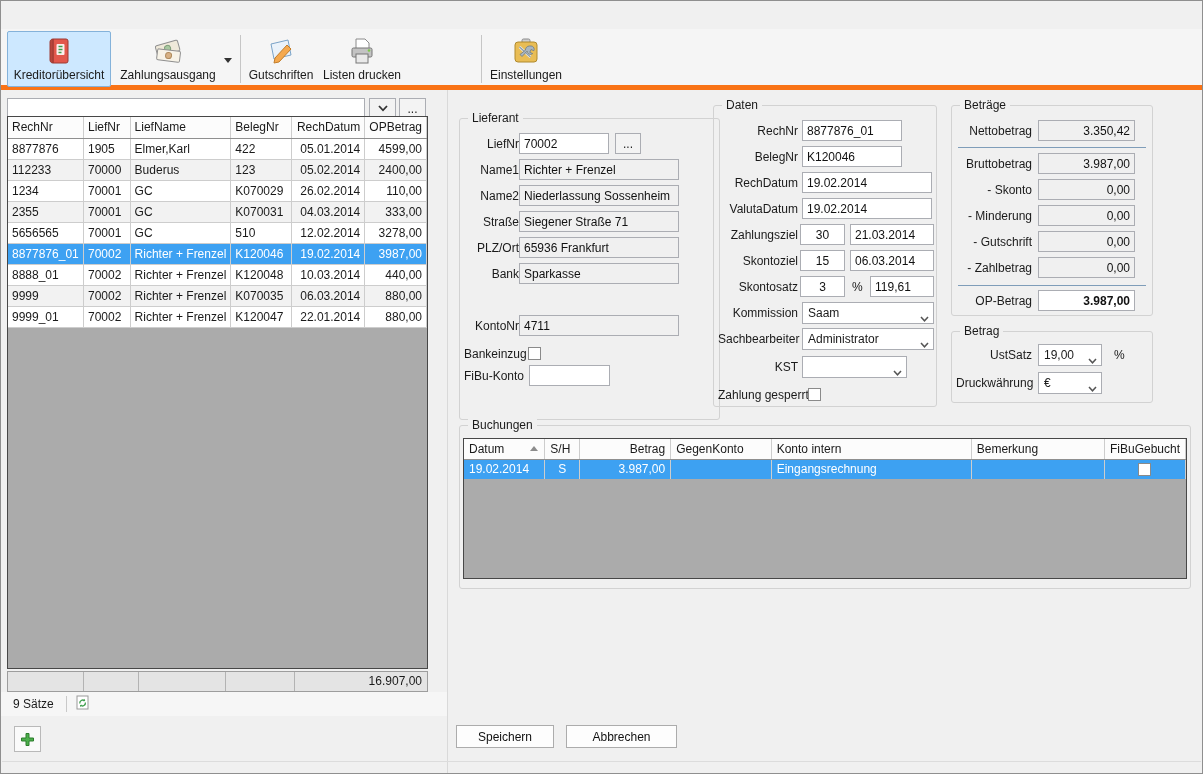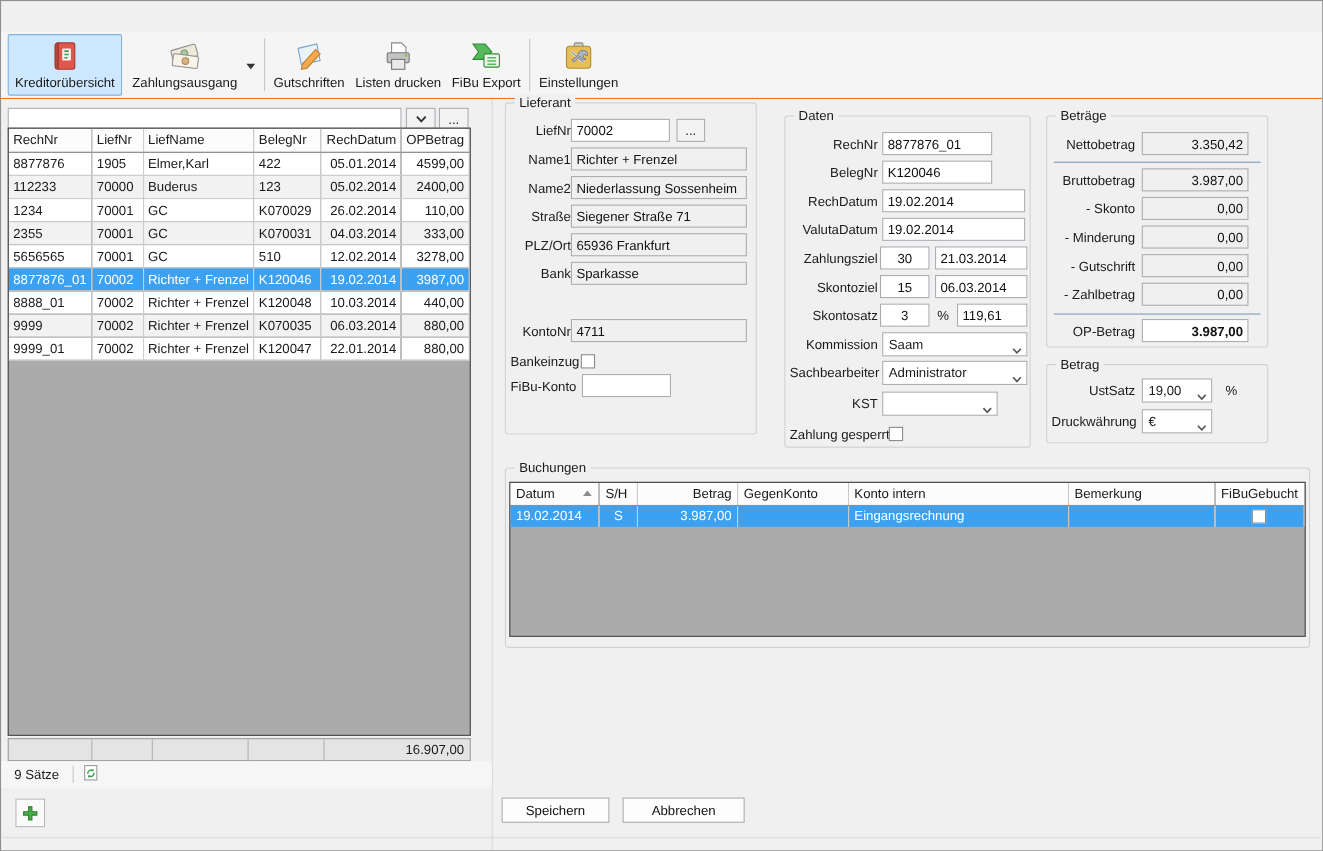--- a/index.html
+++ b/index.html
@@ -10,21 +10,21 @@
 .titlebar{position:absolute;left:0;top:0;right:0;height:28px;background:#ffffff}
 .app-icon{position:absolute;left:10px;top:6px;width:16px;height:16px}
 .title{position:absolute;left:0;right:0;top:0;height:28px;line-height:28px;text-align:center;font-size:13px;color:#3a3a3a}
 .win-btn{position:absolute;top:0;height:28px;display:flex;align-items:center;justify-content:center;cursor:default}
 .win-btn.min{left:1088px;width:30px}
 .win-btn.max{left:1122px;width:30px}
 .win-btn.close{left:1150px;width:52px;background:#c75050;color:#fff;font-size:13px}
 .glyph-min{display:inline-block;width:11px;border-top:2px solid #333;margin-top:6px}
 .glyph-max{display:inline-block;width:10px;height:9px;border:1px solid #333}
 
-.toolbar{position:absolute;left:0;top:28px;width:100%;height:61px;background:#f5f5f5;border-bottom:1px solid #f97316}
+.toolbar{position:absolute;left:0;top:28px;width:100%;height:61px;background:#f5f5f5;border-bottom:5px solid #f97316}
 .tb-btn{position:absolute;top:2px;height:56px;display:flex;flex-direction:column;align-items:center;justify-content:flex-end;
   padding:3px 2px 4px 2px;border:1px solid transparent;border-radius:2px;background:transparent;cursor:default}
 .tb-btn.selected{background:#cde8ff;border-color:#84b2da}
 .tb-ico{height:30px;display:flex;align-items:center;justify-content:center}
 .tb-lbl{font-size:12px;margin-top:2px;white-space:nowrap;color:#1a1a1a}
 .tb-sep{position:absolute;top:6px;width:1px;height:48px;background:#c6c6c6}
 .dd-arrow{position:absolute;right:4px;top:26px;width:0;height:0;border-left:4px solid transparent;border-right:4px solid transparent;border-top:5px solid #333}
 
 .divider-v{position:absolute;left:446px;top:89px;bottom:0;width:1px;background:#d9d9d9}
 .bottom-line{position:absolute;left:1px;right:1px;top:760px;height:1px;background:#dcdcdc}
@@ -130,30 +130,20 @@
       <span class="tb-ico">
         <svg width="28" height="28" viewBox="0 0 28 28">
             <path d="M8 2h9l4 4v8H8z" fill="#fff" stroke="#8a8a8a"></path>
             <rect x="4" y="11" width="20" height="9" rx="1.5" fill="#c3c3c3" stroke="#767676"></rect>
             <rect x="8" y="17" width="12" height="9" fill="#e9e9e9" stroke="#767676"></rect>
             <circle cx="21" cy="13.5" r="1.3" fill="#7ec84a"></circle>
           </svg>
       </span>
       <span class="tb-lbl">Listen drucken</span>
     </div>
-    <div class="tb-btn" style="left:406px;width:70px">
-      <span class="tb-ico">
-        <svg width="30" height="28" viewBox="0 0 30 28">
-            <path d="M3 3h11l6 7-6 7H3l5-7z" fill="#57b85c" stroke="#2f8a35"></path>
-            <rect x="13" y="12" width="14" height="12" rx="1.5" fill="#eaf6ea" stroke="#2f8a35"></rect>
-            <path d="M16 15.5h8M16 18.5h8M16 21.5h8" stroke="#57b85c" stroke-width="1.4"></path>
-          </svg>
-      </span>
-      <span class="tb-lbl">FiBu Export</span>
-    </div>
     <div class="tb-sep" style="left:480px"></div>
     <div class="tb-btn" style="left:485px;width:80px">
       <span class="tb-ico">
         <svg width="28" height="28" viewBox="0 0 28 28">
             <rect x="10" y="2" width="8" height="5" rx="1.5" fill="#cfcfcf" stroke="#8a8a8a"></rect>
             <rect x="3" y="5" width="22" height="20" rx="3" fill="#e9bd55" stroke="#b08a2e"></rect>
             <path d="M7.5 10l11 10" stroke="#e8eef2" stroke-width="2.6"></path>
             <path d="M7.5 10l11 10" stroke="#8d9aa5" stroke-width="1.2"></path>
             <path d="M19 9c1.8 0 3.2 1.5 3.2 3.3 0 .5-.1 1-.3 1.4l-2.9-1.2-1.2 2.8 2.9 1.3c-.6.5-1.4.8-2.3.8-1.8 0-3.3-1.5-3.3-3.3L10 19.5 8 17.5l5.3-4.2C13.4 11 15.2 9 17.3 9z" fill="#aab6bf" stroke="#6c7a84" stroke-width=".8"></path>
           </svg>
@@ -291,21 +281,21 @@
         </svg>
     </span>
   </div>
 
   <div class="add-btn">
     <svg width="15" height="15" viewBox="0 0 15 15">
         <path d="M6 1.5h3V6h4.5v3H9v4.5H6V9H1.5V6H6z" fill="#4cae4c" stroke="#2d7e2d"></path>
       </svg>
   </div>
 
-  <div class="group" style="left:458px;top:92px;width:229px;height:302px">
+  <div class="group" style="left:458px;top:117px;width:261px;height:302px">
     <span class="gtitle">Lieferant</span>
     <div class="frow" style="top:14px">
         <span class="flabel" style="width:55px">LiefNr</span>
         <input class="tx" style="left: 55px; width: 90px;" value="70002">
         <div class="mini-btn" style="left:151px;top:0;width:26px">...</div>
       </div>
     <div class="frow" style="top:40px">
         <span class="flabel" style="width:55px">Name1</span>
         <input class="tx ro" style="left: 55px; width: 160px;" readonly="" value="Richter + Frenzel">
       </div>

